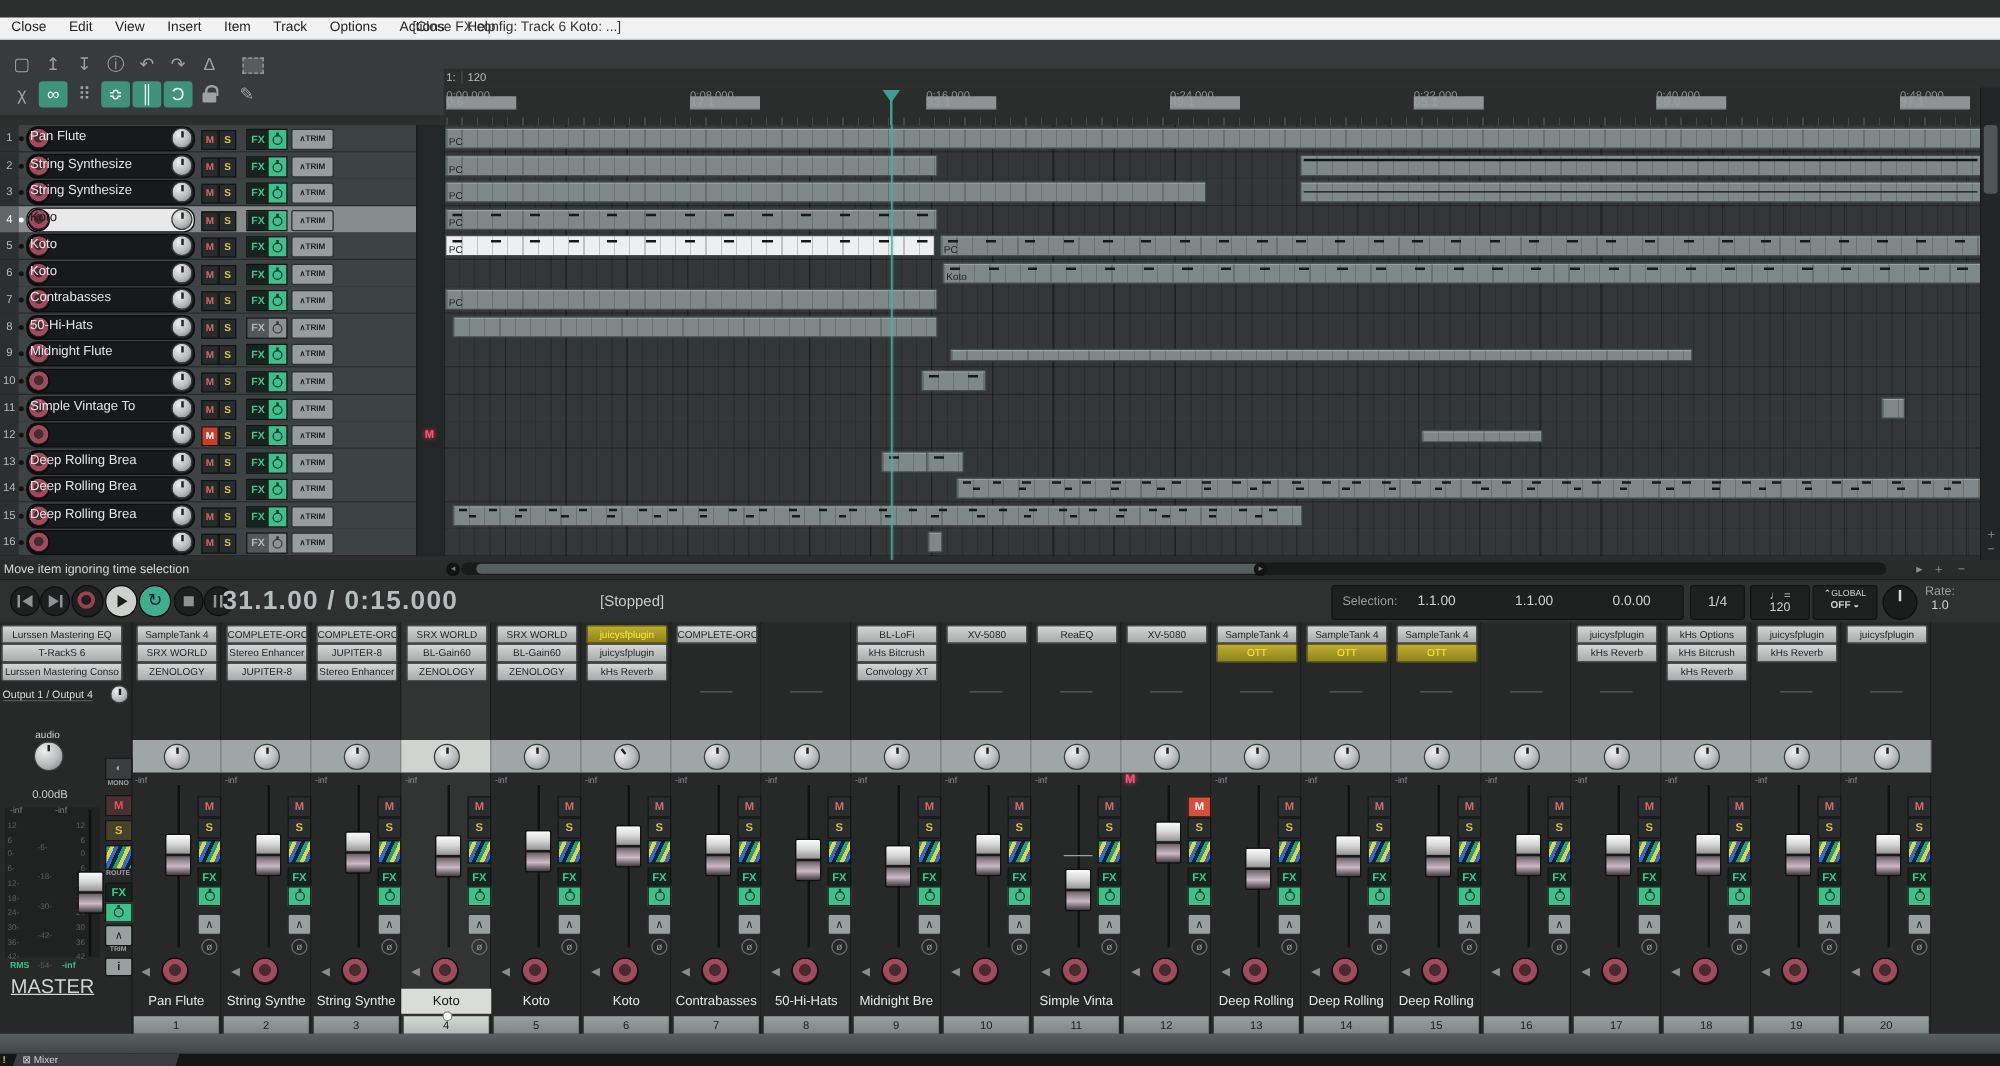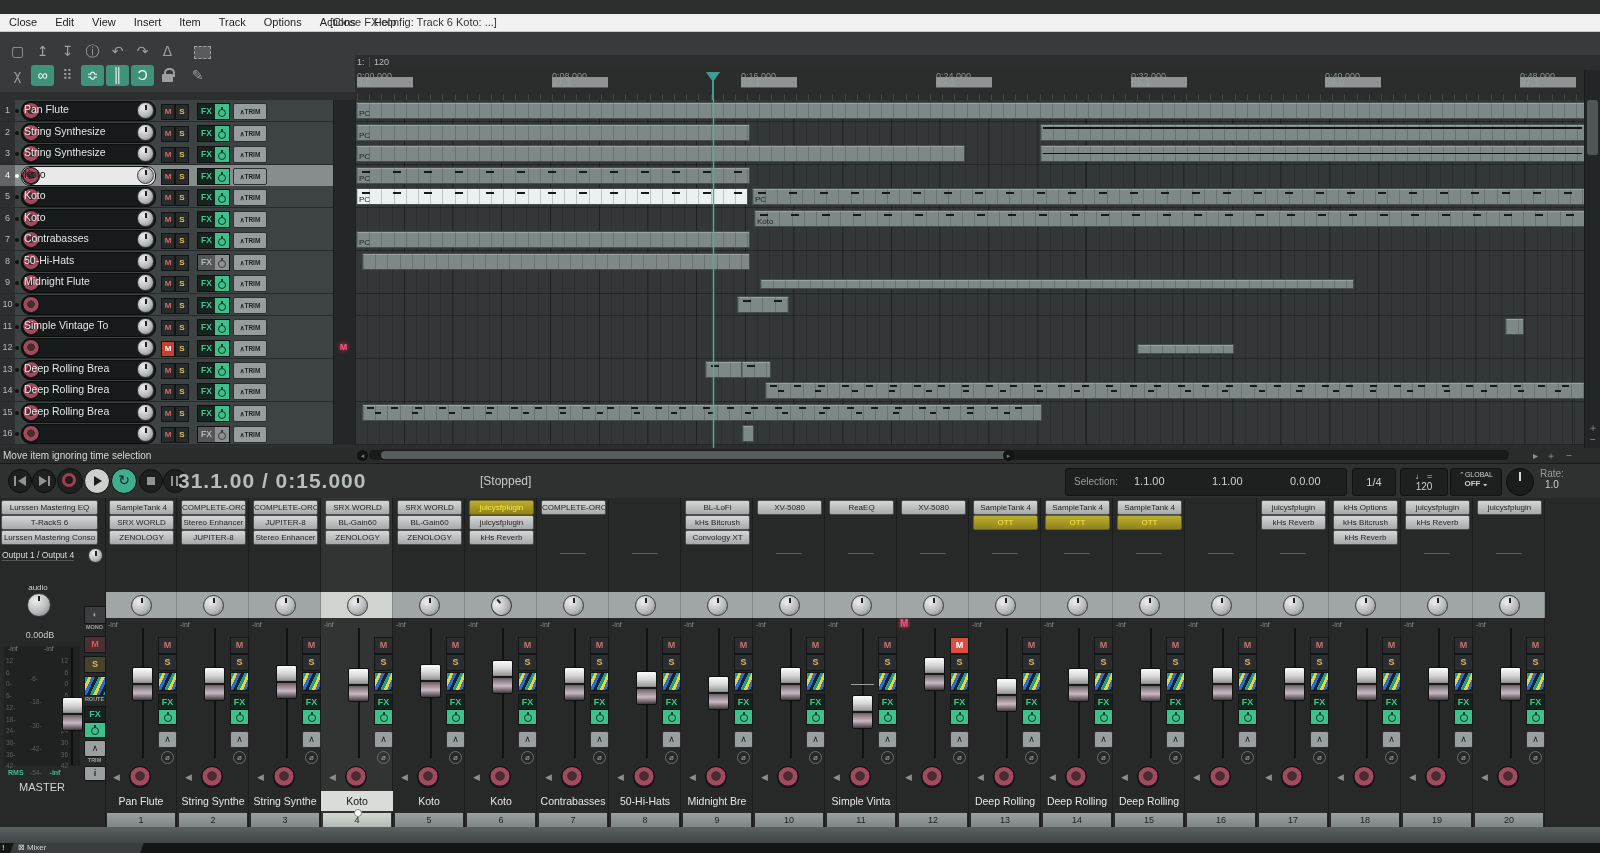--- a/index.html
+++ b/index.html
@@ -138,21 +138,21 @@
   .seldot{position:absolute;left:33px;top:311px;width:6px;height:6px;border-radius:50%;background:#fff;border:1px solid #888;}
   .uline{position:absolute;left:26px;width:23px;height:1px;background:#9aa0a0;}
   
   #master{left:0;top:498px;width:105px;height:345px;background:#272929;border-right:1px solid #1a1c1c;}
   .mfx{position:absolute;left:1px;width:95px;height:13px;border-radius:2px;border:1px solid #4c4f4f;background:linear-gradient(#d6d6d6,#a6aaaa);color:#1f2222;font-size:8px;text-align:center;line-height:13px;white-space:nowrap;overflow:hidden;}
   #mout{position:absolute;left:2px;top:52px;color:#dcdcdc;font-size:8.5px;border-bottom:1px solid #555;}
   .mlbl{position:absolute;color:#9ba0a0;font-size:5.5px;font-weight:bold;text-align:center;width:21px;}
   .mbtn{position:absolute;left:84px;width:20px;border:1px solid #141616;text-align:center;}
   #meterbox{position:absolute;left:4px;top:148px;width:76px;height:120px;background:#202222;font-size:6.5px;color:#5d6060;}
   .mcol{position:absolute;top:9px;line-height:11.7px;}
-  #mastlbl{position:absolute;left:0;top:283px;width:84px;text-align:center;color:#d2d2d2;font-size:11px;}
+  #mastlbl{position:absolute;left:0;top:283px;width:84px;text-align:center;color:#d2d2d2;font-size:16px;text-decoration:underline;}
   #rmsrow{position:absolute;left:8px;top:271px;color:#3fbf8c;font-size:7px;font-weight:bold;}
   
   #numband{left:0;top:827px;width:1600px;height:16px;background:linear-gradient(#5b6060,#404545);}
   #bottombar{left:0;top:843px;width:1600px;height:10px;background:#141515;color:#cfcfcf;font-size:8px;line-height:10px;}
   #mixtab{position:absolute;left:12px;top:0;width:130px;height:10px;background:#3a3e3e;transform:skewX(-18deg);}
   #mixtabtext{position:absolute;left:18px;top:0;color:#d6d6d6;}
   #warnico{position:absolute;left:2px;top:0;color:#e0c23c;font-weight:bold;}
 </style>
 </head>
 <body>

